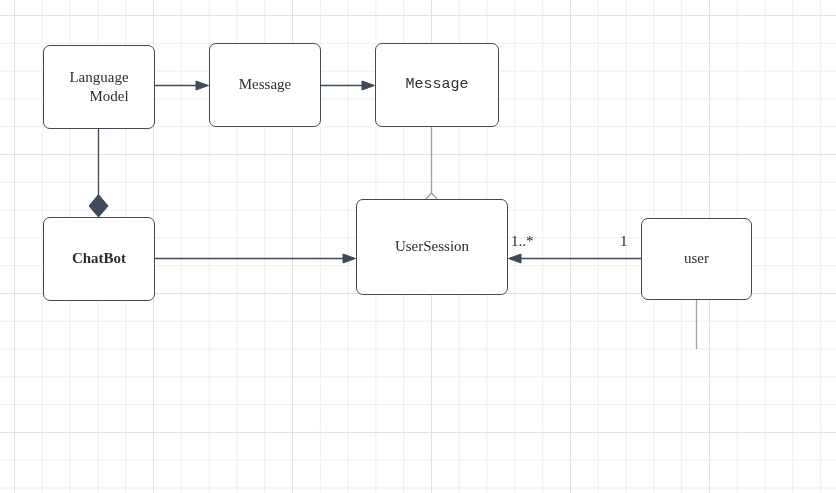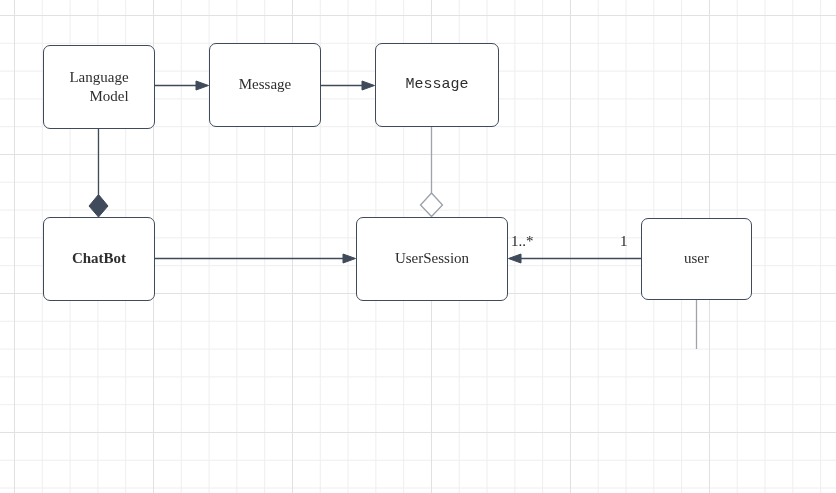--- a/index.html
+++ b/index.html
@@ -40,21 +40,21 @@
     font-size: 15px;
     line-height: 1.3;
     color: #2e2e2e;
     white-space: pre-line;
     cursor: default;
   }
   .n-language-model { left: 43px;  top: 45px;  width: 112px; height: 84px; }
   .n-response       { left: 209px; top: 43px;  width: 112px; height: 84px; }
   .n-message        { left: 375px; top: 43px;  width: 124px; height: 84px; font-family: Liberation Mono, monospace; }
   .n-chatbot        { left: 43px;  top: 217px; width: 112px; height: 84px; font-weight: bold; }
-  .n-usersession    { left: 356px; top: 217px; width: 152px; height: 84px; }
+  .n-usersession    { left: 356px; top: 199px; width: 152px; height: 96px; }
   .n-user           { left: 641px; top: 218px; width: 111px; height: 82px; }
   .n-preference     { left: 647px; top: 349px; width: 112px; height: 83px; }
   .edge-label {
     position: absolute;
     font-size: 15px;
     color: #1f1f1f;
     white-space: nowrap;
   }
   .lbl-usersession-mult { left: 511px; top: 233px; }
   .lbl-user-mult        { left: 620px; top: 233px; }

